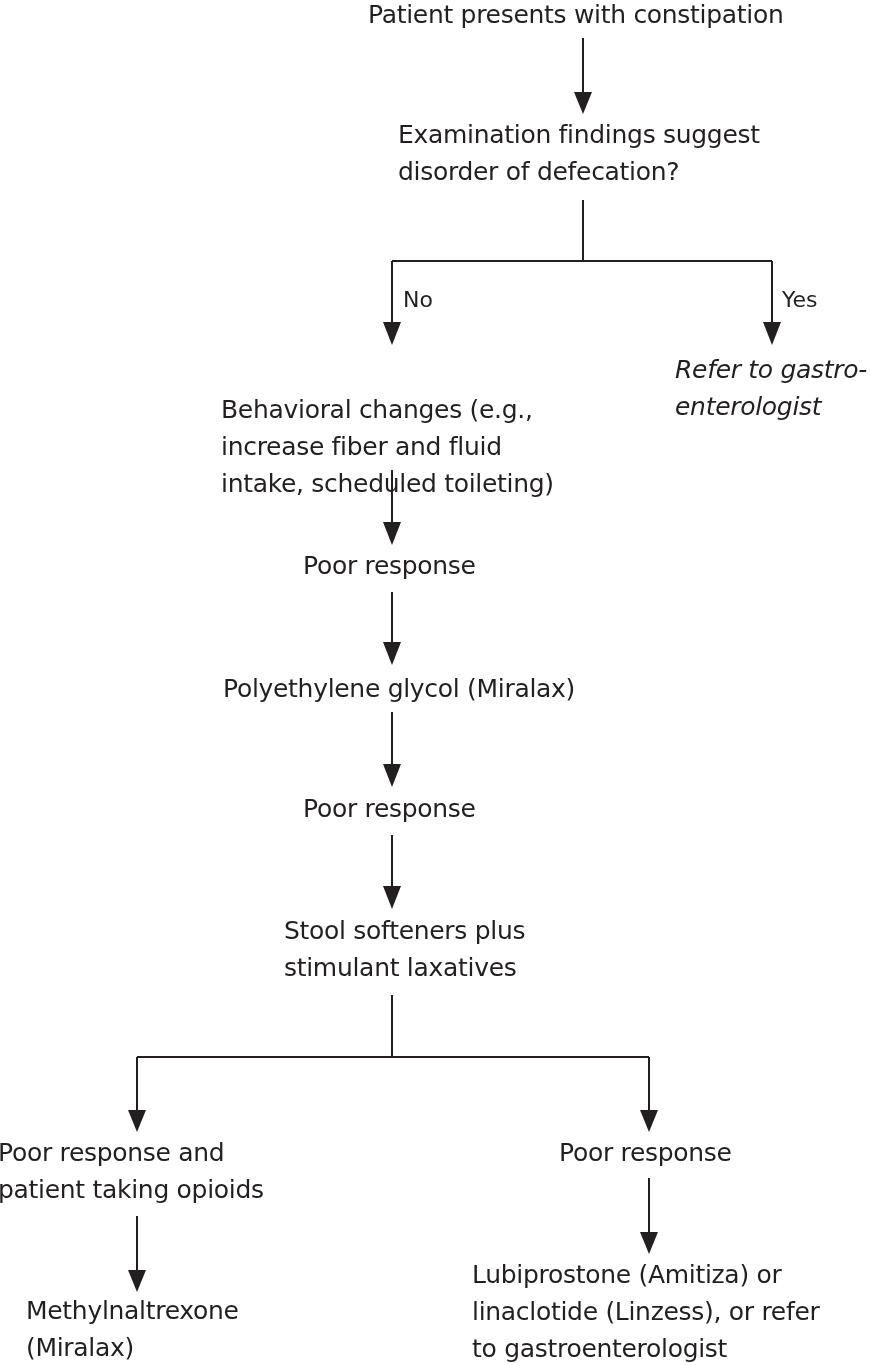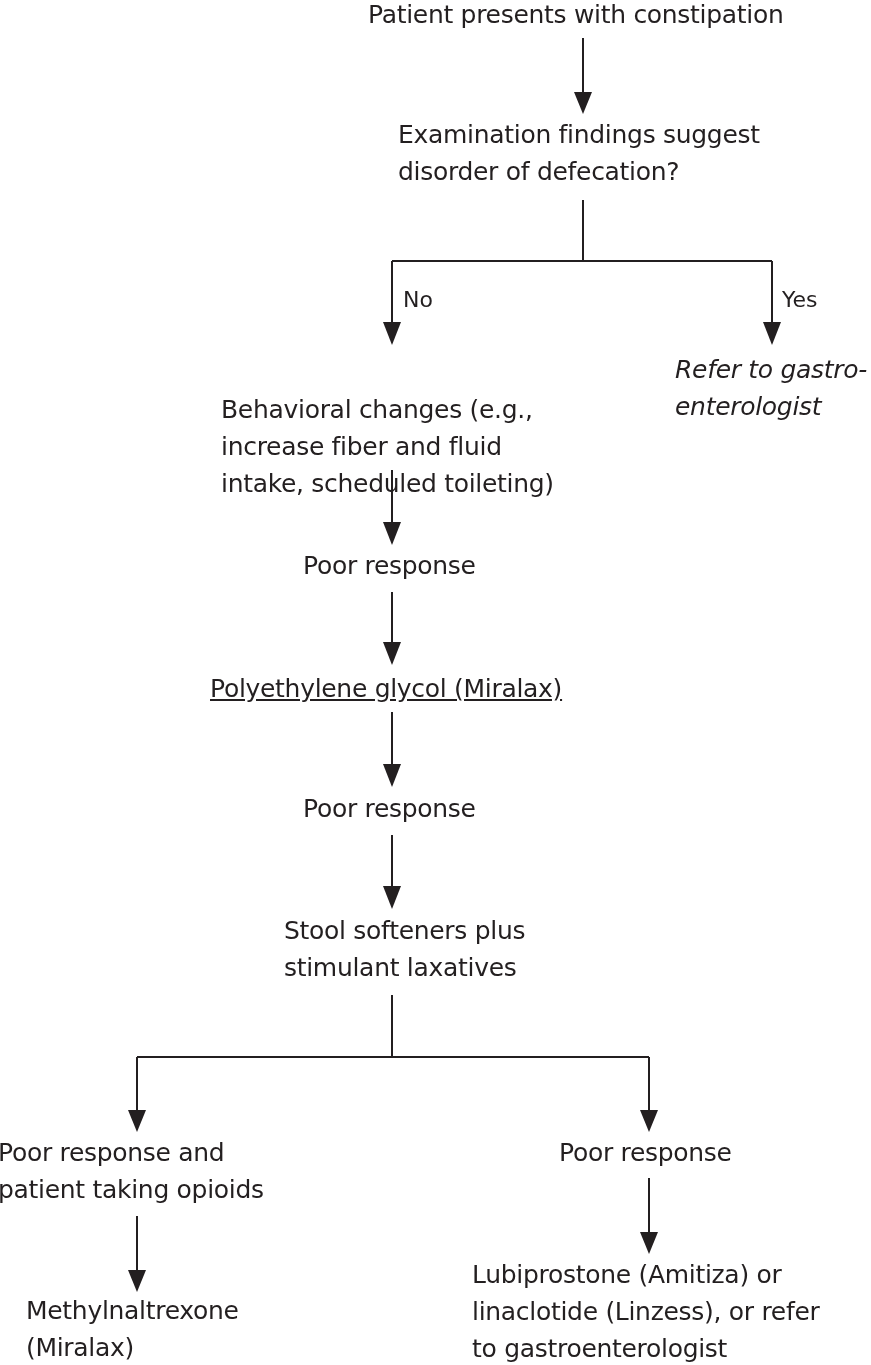--- a/index.html
+++ b/index.html
@@ -82,21 +82,21 @@
 <div class="node" style="left:398px; top:116px;">Examination findings suggest
 disorder of defecation?</div>
 <div class="label" style="left:403px; top:285px;">No</div>
 <div class="label" style="left:782px; top:285px;">Yes</div>
 <div class="node" style="left:221px; top:351px;margin-top:40px;">Behavioral changes (e.g.,
 increase fiber and fluid
 intake, scheduled toileting)</div>
 <div class="node" style="left:675px; top:351px;font-style:italic;">Refer to gastro-
 enterologist</div>
 <div class="node" style="left:303px; top:547px;">Poor response</div>
-<div class="node" style="left:210px; top:670px;text-decoration:underline;">Polyethylene glycol (Miralax)</div>
+<div class="node" style="left:223px; top:670px;">Polyethylene glycol (Miralax)</div>
 <div class="node" style="left:303px; top:790px;">Poor response</div>
 <div class="node" style="left:268px; top:912px;margin-left:16px;">Stool softeners plus
 stimulant laxatives</div>
 <div class="node" style="left:-2px; top:1134px;">Poor response and
 patient taking opioids</div>
 <div class="node" style="left:559px; top:1134px;">Poor response</div>
 <div class="node" style="left:26px; top:1292px;">Methylnaltrexone
 (Miralax)</div>
 <div class="node" style="left:472px; top:1256px;">Lubiprostone (Amitiza) or
 linaclotide (Linzess), or refer

